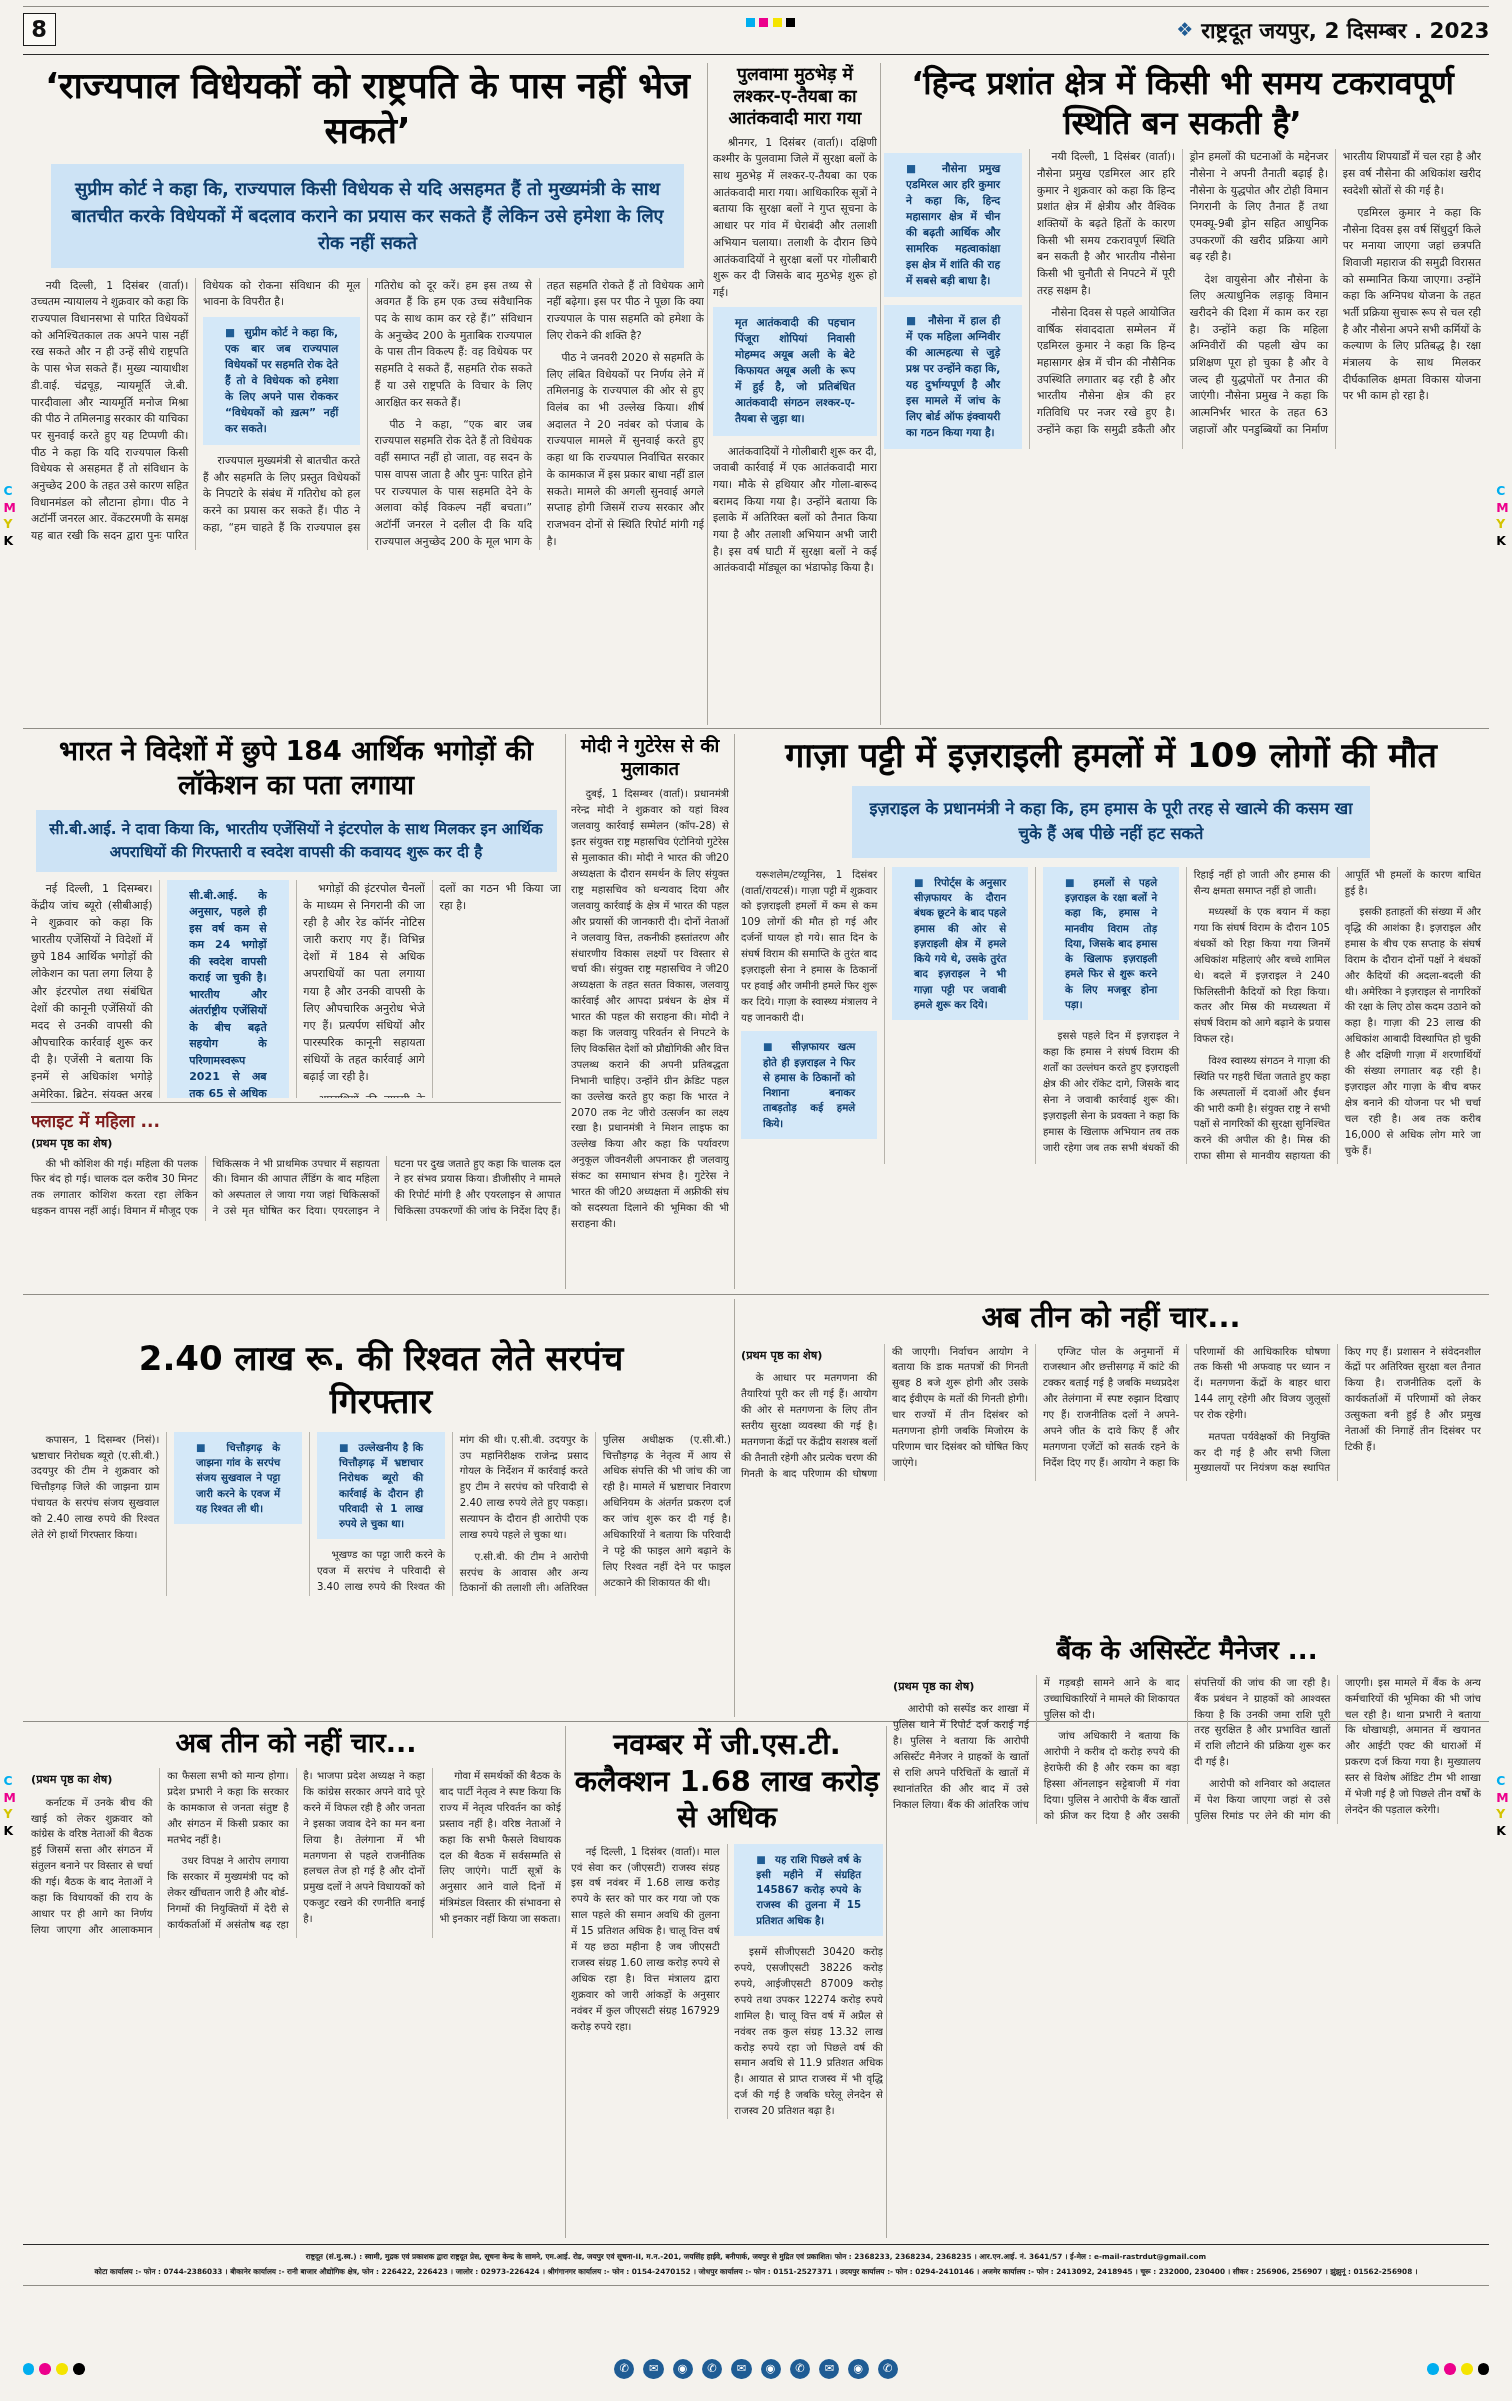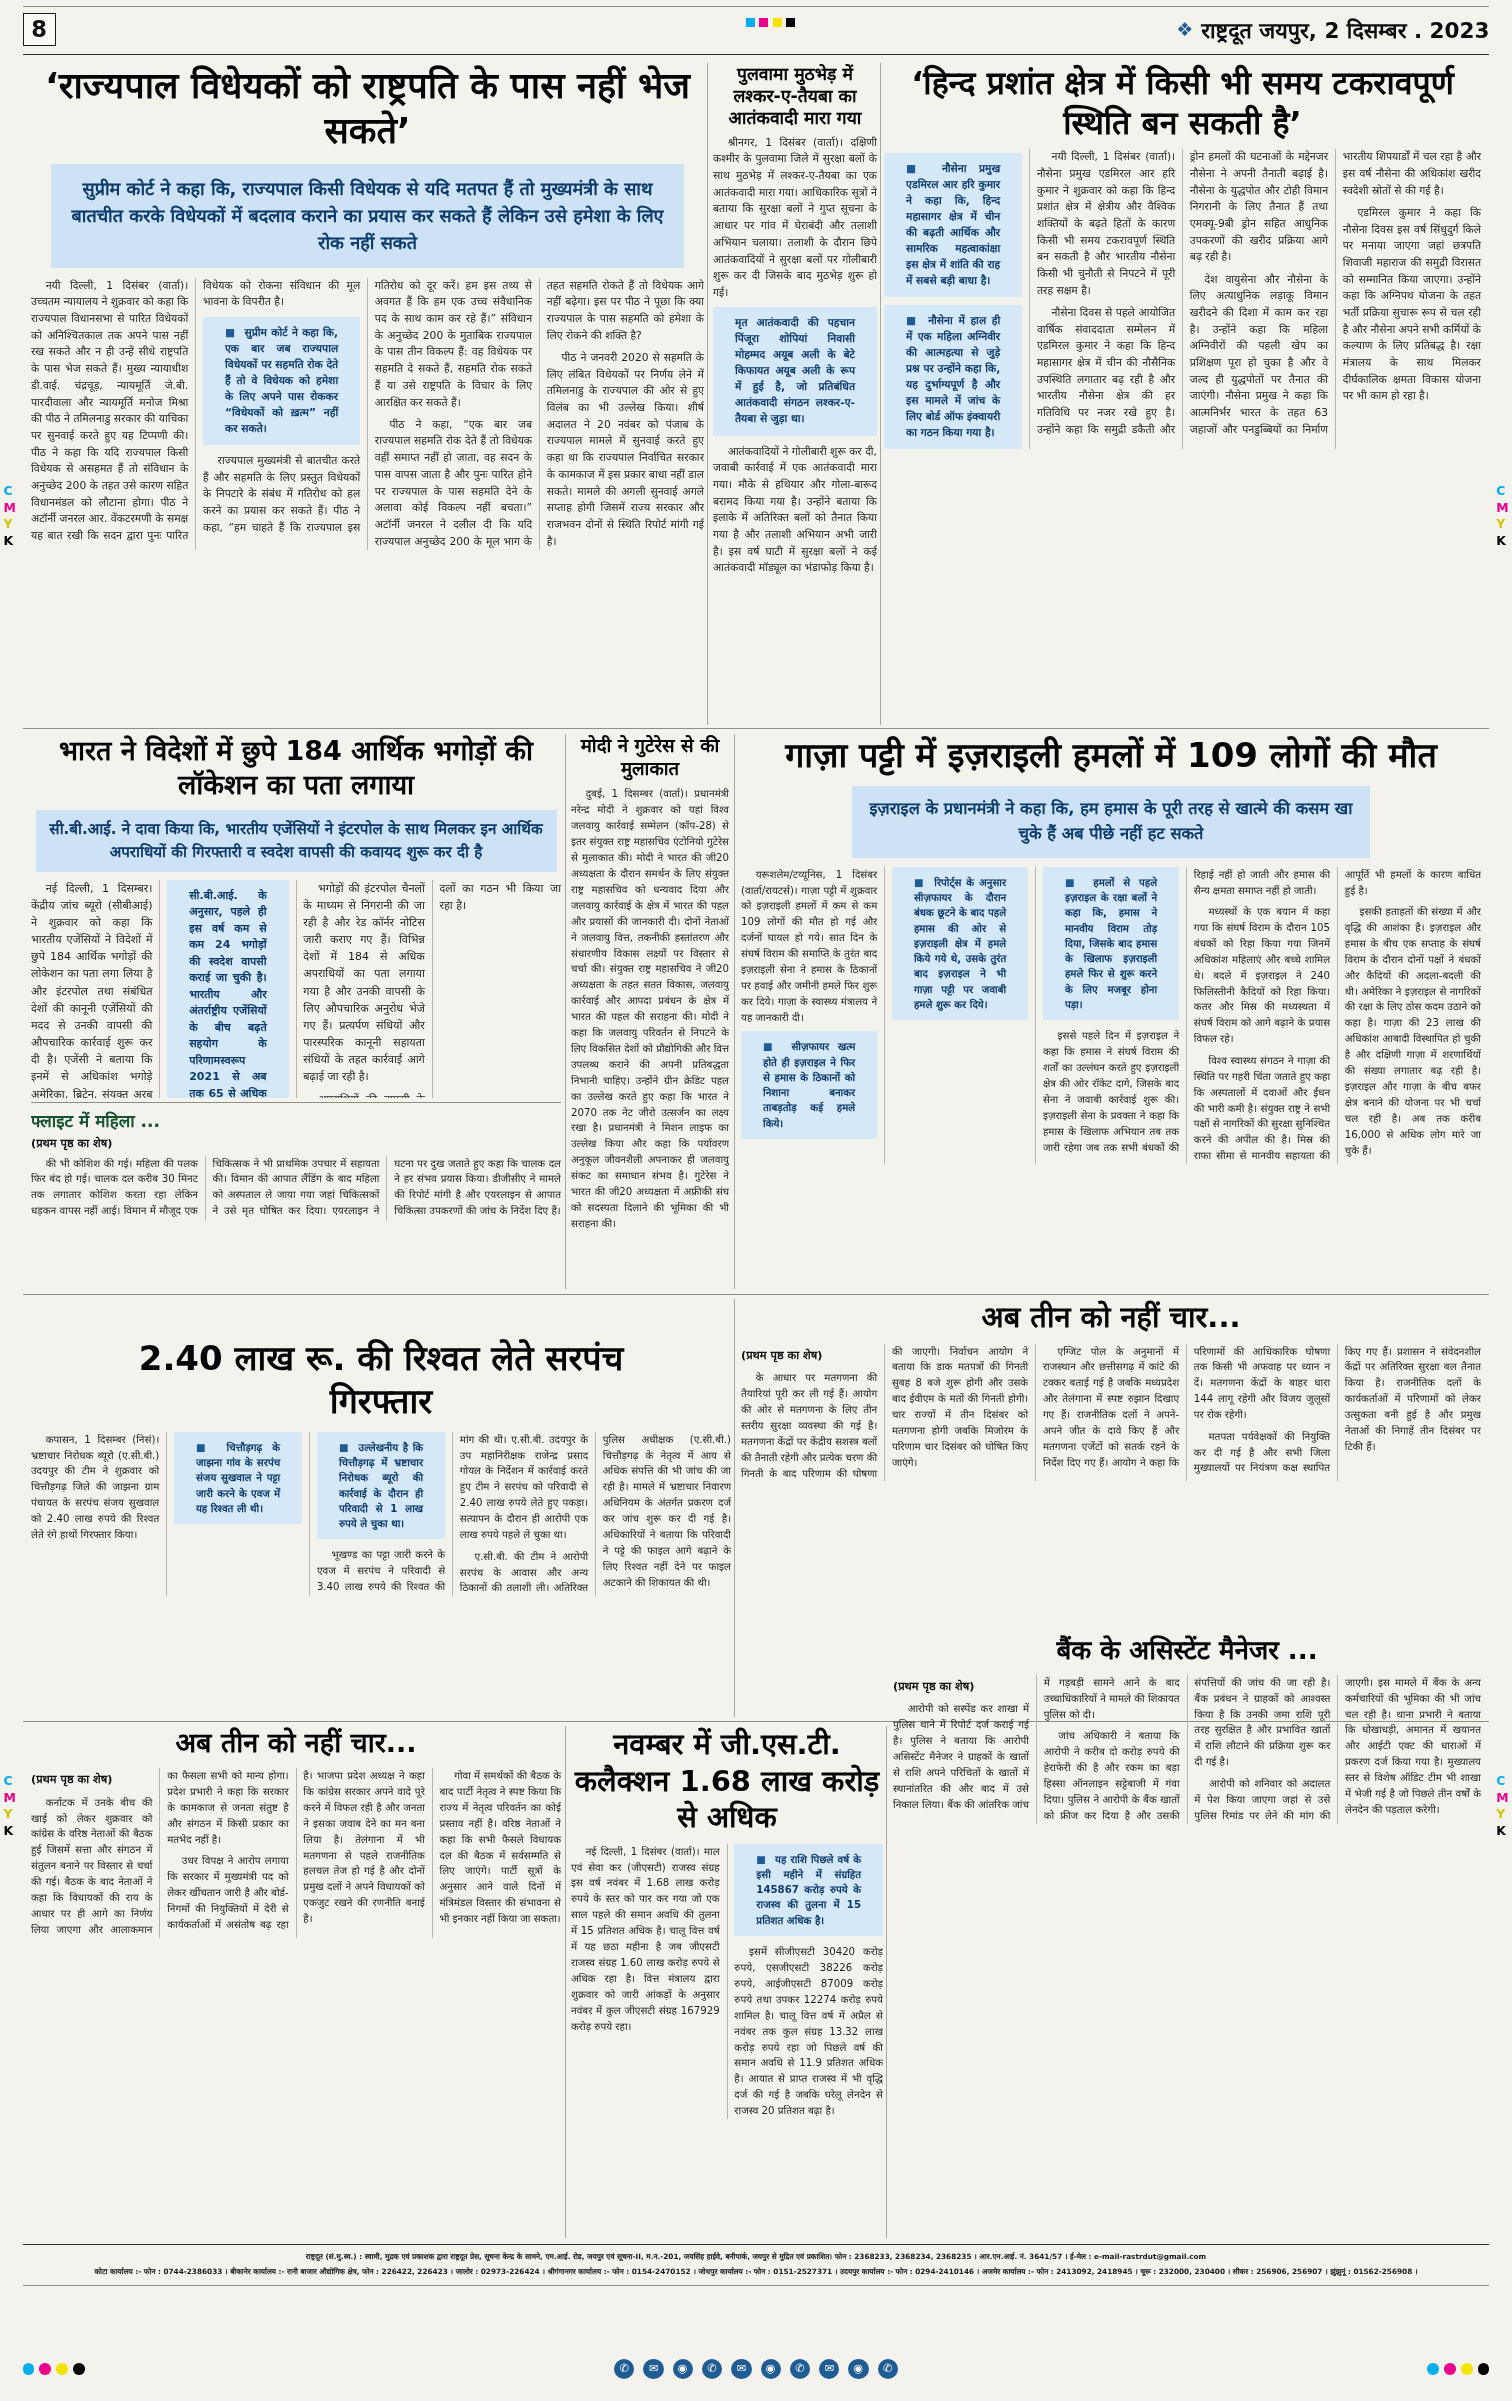--- a/index.html
+++ b/index.html
@@ -31,21 +31,21 @@
              padding:11.3px 16px; margin:10.2px 20.3px; font-size:18px; }
   .subhead.small { font-size:15.2px; margin:8px 4.5px; padding:8px 10.2px; }
   .body { font-size:10.7px; line-height:1.56; text-align:justify; color:#1e1e1e; margin-top:5.6px;
           column-gap:14.7px; column-rule:0.6px solid #b6b3ab; }
   .cols1{column-count:1}.cols2{column-count:2}.cols3{column-count:3}.cols4{column-count:4}.cols5{column-count:5}
   .body p { margin:0 0 5.6px; text-indent:14.7px; }
   .hlight { background:#d4e8f8; color:#0d3c6b; font-weight:bold; padding:8px 22px; margin:3.4px 0 8px;
             break-inside:avoid; text-align:justify; line-height:1.5; }
   .sq { color:#1f5c94; margin-right:4.5px; }
   .note { font-weight:bold; font-size:11.3px; color:#111; margin:3.4px 0 5.6px; text-align:left; }
-  .inset-head { font-size:17px; font-weight:bold; color:#14532d; }
+  .inset-head { font-size:17px; font-weight:bold; color:#7f1d1d; }
 
   .footer-line { position:absolute; left:25.4px; right:25.4px; text-align:center; font-size:7.3px; font-weight:bold; color:#1a1a1a; white-space:nowrap; overflow:hidden; }
   .bottom-row { position:absolute; left:22.6px; right:22.6px; top:2349px; height:40px; display:flex; align-items:center; justify-content:space-between; }
   .dotgroup { display:flex; gap:5.6px; }
   .dotgroup span { width:11.3px; height:11.3px; border-radius:50%; display:inline-block; }
   .dotgroup span:nth-child(1){background:#00aeef}.dotgroup span:nth-child(2){background:#ec008c}
   .dotgroup span:nth-child(3){background:#f4e400}.dotgroup span:nth-child(4){background:#000}
   .appicons { display:flex; gap:9px; }
   .appicons span { width:20.3px; height:20.3px; border-radius:50%; background:#1f5c94; color:#fff; display:flex;
                    align-items:center; justify-content:center; font-size:11.3px; }
@@ -85,21 +85,21 @@
     </div>
     <div class="mast-right">
       <span class="ornament">❖</span>
       <span class="mast-title">राष्ट्रदूत जयपुर, 2 दिसम्बर . 2023</span>
     </div>
   </div>
   <div class="rule2" style="top:54px;left:22.6px;right:22.6px"></div>
 
   <section class="art sec-governor">
     <h1 class="hl hl-xl">‘राज्यपाल विधेयकों को राष्ट्रपति के पास नहीं भेज सकते’</h1>
-    <div class="subhead">सुप्रीम कोर्ट ने कहा कि, राज्यपाल किसी विधेयक से यदि मतपत हैं तो मुख्यमंत्री के साथ बातचीत करके विधेयकों में बदलाव कराने का प्रयास कर सकते हैं लेकिन उसे हमेशा के लिए रोक नहीं सकते</div>
+    <div class="subhead">सुप्रीम कोर्ट ने कहा कि, राज्यपाल किसी विधेयक से यदि असहमत हैं तो मुख्यमंत्री के साथ बातचीत करके विधेयकों में बदलाव कराने का प्रयास कर सकते हैं लेकिन उसे हमेशा के लिए रोक नहीं सकते</div>
     <div class="body cols4">
       <p>नयी दिल्ली, 1 दिसंबर (वार्ता)। उच्चतम न्यायालय ने शुक्रवार को कहा कि राज्यपाल विधानसभा से पारित विधेयकों को अनिश्चितकाल तक अपने पास नहीं रख सकते और न ही उन्हें सीधे राष्ट्रपति के पास भेज सकते हैं। मुख्य न्यायाधीश डी.वाई. चंद्रचूड़, न्यायमूर्ति जे.बी. पारदीवाला और न्यायमूर्ति मनोज मिश्रा की पीठ ने तमिलनाडु सरकार की याचिका पर सुनवाई करते हुए यह टिप्पणी की। पीठ ने कहा कि यदि राज्यपाल किसी विधेयक से असहमत हैं तो संविधान के अनुच्छेद 200 के तहत उसे कारण सहित विधानमंडल को लौटाना होगा। पीठ ने अटॉर्नी जनरल आर. वेंकटरमणी के समक्ष यह बात रखी कि सदन द्वारा पुनः पारित विधेयक को रोकना संविधान की मूल भावना के विपरीत है।</p>
       <div class="hlight">
         <span class="sq">■</span>
         <span>सुप्रीम कोर्ट ने कहा कि, एक बार जब राज्यपाल विधेयकों पर सहमति रोक देते हैं तो वे विधेयक को हमेशा के लिए अपने पास रोककर “विधेयकों को ख़त्म” नहीं कर सकते।</span>
       </div>
       <p>राज्यपाल मुख्यमंत्री से बातचीत करते हैं और सहमति के लिए प्रस्तुत विधेयकों के निपटारे के संबंध में गतिरोध को हल करने का प्रयास कर सकते हैं। पीठ ने कहा, “हम चाहते हैं कि राज्यपाल इस गतिरोध को दूर करें। हम इस तथ्य से अवगत हैं कि हम एक उच्च संवैधानिक पद के साथ काम कर रहे हैं।” संविधान के अनुच्छेद 200 के मुताबिक राज्यपाल के पास तीन विकल्प हैं: वह विधेयक पर सहमति दे सकते हैं, सहमति रोक सकते हैं या उसे राष्ट्रपति के विचार के लिए आरक्षित कर सकते हैं।</p>
       <p>पीठ ने कहा, “एक बार जब राज्यपाल सहमति रोक देते हैं तो विधेयक वहीं समाप्त नहीं हो जाता, वह सदन के पास वापस जाता है और पुनः पारित होने पर राज्यपाल के पास सहमति देने के अलावा कोई विकल्प नहीं बचता।” अटॉर्नी जनरल ने दलील दी कि यदि राज्यपाल अनुच्छेद 200 के मूल भाग के तहत सहमति रोकते हैं तो विधेयक आगे नहीं बढ़ेगा। इस पर पीठ ने पूछा कि क्या राज्यपाल के पास सहमति को हमेशा के लिए रोकने की शक्ति है?</p>
       <p>पीठ ने जनवरी 2020 से सहमति के लिए लंबित विधेयकों पर निर्णय लेने में तमिलनाडु के राज्यपाल की ओर से हुए विलंब का भी उल्लेख किया। शीर्ष अदालत ने 20 नवंबर को पंजाब के राज्यपाल मामले में सुनवाई करते हुए कहा था कि राज्यपाल निर्वाचित सरकार के कामकाज में इस प्रकार बाधा नहीं डाल सकते। मामले की अगली सुनवाई अगले सप्ताह होगी जिसमें राज्य सरकार और राजभवन दोनों से स्थिति रिपोर्ट मांगी गई है।</p>
     </div>

